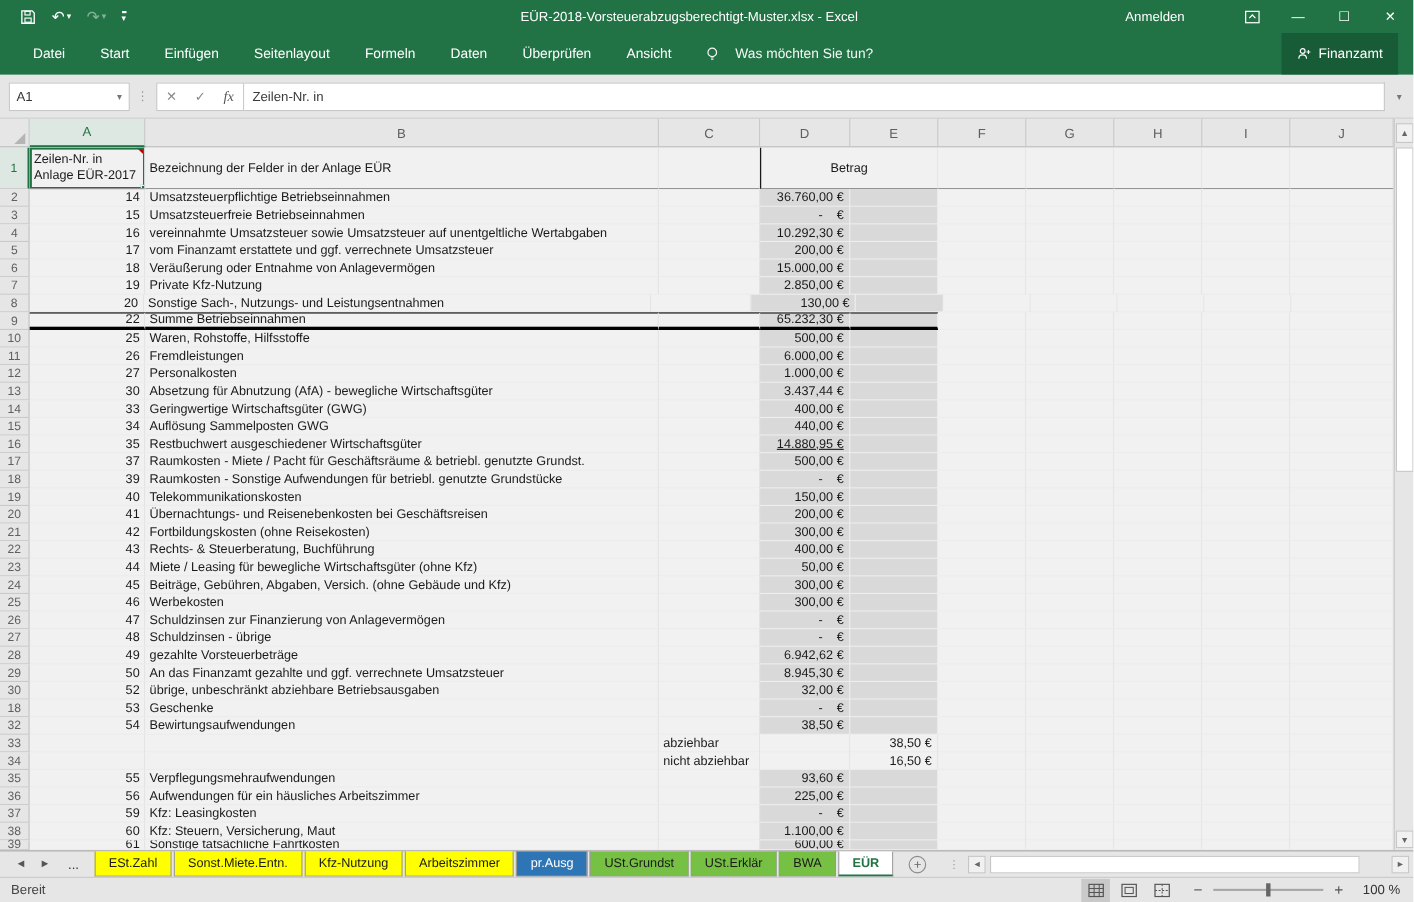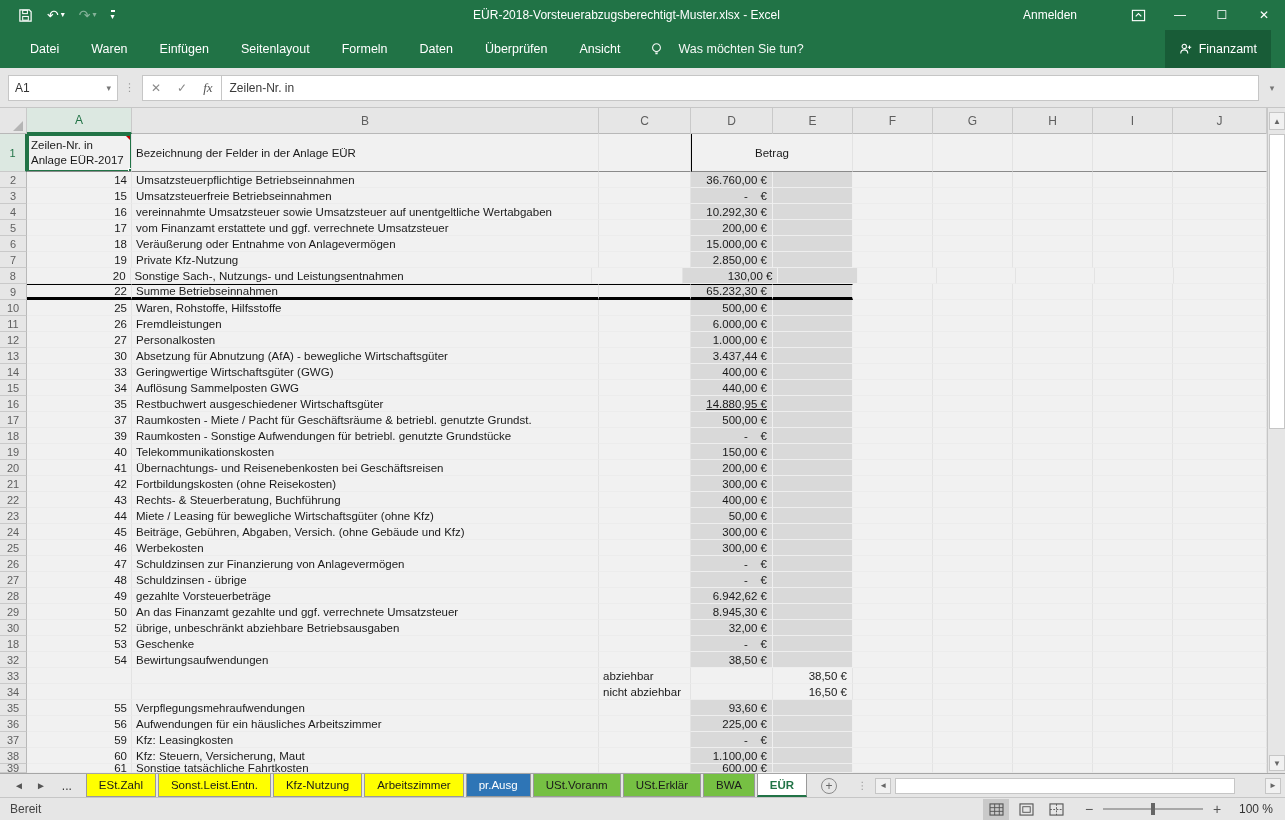--- a/index.html
+++ b/index.html
@@ -158,21 +158,21 @@
       </span>
       <span class="winbtn">—</span>
       <span class="winbtn">☐</span>
       <span class="winbtn">✕</span>
     </div>
   </div>
 
   <div class="ribbonrow">
     <div class="rtabs" id="ribbon-tabs">
         <div class="rtab">Datei</div>
-        <div class="rtab">Waren</div>
+        <div class="rtab">Start</div>
         <div class="rtab">Einfügen</div>
         <div class="rtab">Seitenlayout</div>
         <div class="rtab">Formeln</div>
         <div class="rtab">Daten</div>
         <div class="rtab">Überprüfen</div>
         <div class="rtab">Ansicht</div>
       </div>
     <div class="tellme">
       <svg width="13" height="15" viewBox="0 0 14 16">
           <circle cx="7" cy="6" r="4.2" fill="none" stroke="#fff" stroke-width="1.2"></circle>
@@ -745,25 +745,25 @@
   </div>
 
   <div class="tabbar">
     <div class="tb-nav">
       <span class="tb-arrow">◄</span>
       <span class="tb-arrow">►</span>
       <span class="tb-dots">...</span>
     </div>
     <div class="stabs" id="sheet-tabs">
         <div class="stab yellow">ESt.Zahl</div>
-        <div class="stab yellow">Sonst.Leist.Entn.</div>
+        <div class="stab yellow">Sonst.Miete.Entn.</div>
         <div class="stab yellow">Kfz-Nutzung</div>
         <div class="stab yellow">Arbeitszimmer</div>
         <div class="stab blue">pr.Ausg</div>
-        <div class="stab green">USt.Voranm</div>
+        <div class="stab green">USt.Grundst</div>
         <div class="stab green">USt.Erklär</div>
         <div class="stab green">BWA</div>
         <div class="stab active">EÜR</div>
       </div>
     <div class="addsheet">
         <span class="plus">+</span>
       </div>
     <div class="tb-div">⋮</div>
     <div class="hscroll">
       <span class="hs-btn">◄</span>

